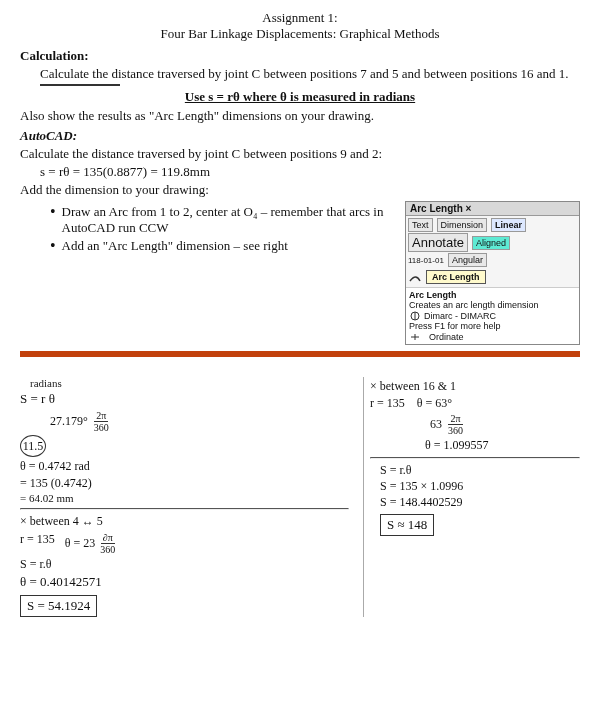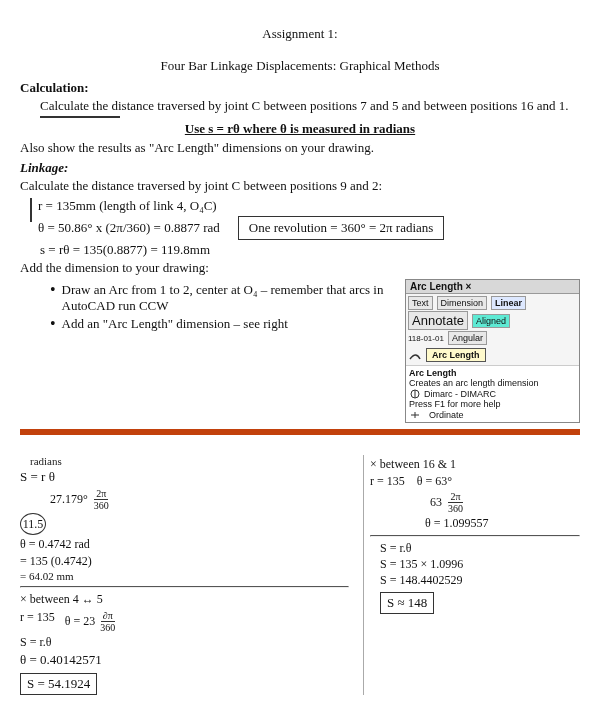--- a/index.html
+++ b/index.html
@@ -20,21 +20,20 @@
       padding: 10px 20px 10px 20px;
       position: relative;
     }
     .title-section {
       text-align: center;
       margin-bottom: 6px;
     }
     .title-line {
       font-size: 13px;
       font-weight: normal;
-      margin-top: 16px;
     }
     .section-label {
       font-weight: bold;
       font-size: 13px;
     }
     .italic-label {
       font-style: italic;
       font-weight: bold;
       font-size: 13px;
     }
@@ -100,37 +99,24 @@
 
   <div style="margin-top:4px;">
     <span class="section-label">Calculation:</span>
   </div>
   <div class="normal-line indent">Calculate the distance traversed by joint C between positions 7 and 5 and between positions 16 and 1.</div>
   <hr class="divider" style="width:80px; margin-left:20px; border-top:2px solid #333; margin-top:2px; margin-bottom:2px;">
   <div class="use-formula">Use s = rθ where θ is measured in radians</div>
   <div class="normal-line">Also show the results as "Arc Length" dimensions on your drawing.</div>
 
   <div style="margin-top:4px;">
-    <span class="italic-label">Linkage:</span>
+    <span class="italic-label">AutoCAD:</span>
   </div>
   <div class="normal-line">Calculate the distance traversed by joint C between positions 9 and 2:</div>
 
-  <div style="display:flex; align-items:flex-start; margin:2px 0 0 10px;">
-    <div style="display:flex; flex-direction:column; align-items:center; margin-right:6px; margin-top:2px;">
-      <div style="width:2px; height:12px; border-left:2px solid #333; border-top:1px solid #333;"></div>
-      <div style="width:2px; height:12px; border-left:2px solid #333; border-bottom:1px solid #333;"></div>
-    </div>
-    <div>
-      <div class="normal-line">r = 135mm (length of link 4, O₄C)</div>
-      <div style="display:flex; align-items:center; gap:8px; margin-top:1px;">
-        <div class="normal-line">θ = 50.86° x (2π/360) = 0.8877 rad</div>
-        <div class="formula-box">One revolution = 360° = 2π radians</div>
-      </div>
-    </div>
-  </div>
 
   <div class="s-result">s = rθ = 135(0.8877) = 119.8mm</div>
   <div class="normal-line">Add the dimension to your drawing:</div>
 
   <div style="display:flex; align-items:flex-start; margin-top:3px;">
     <div style="flex:1;">
       <div class="bullet-list">
         <div class="bullet-item">
           <span class="bullet-dot">•</span>
           <span>Draw an Arc from 1 to 2, center at O₄ – remember that arcs in AutoCAD run CCW</span>

